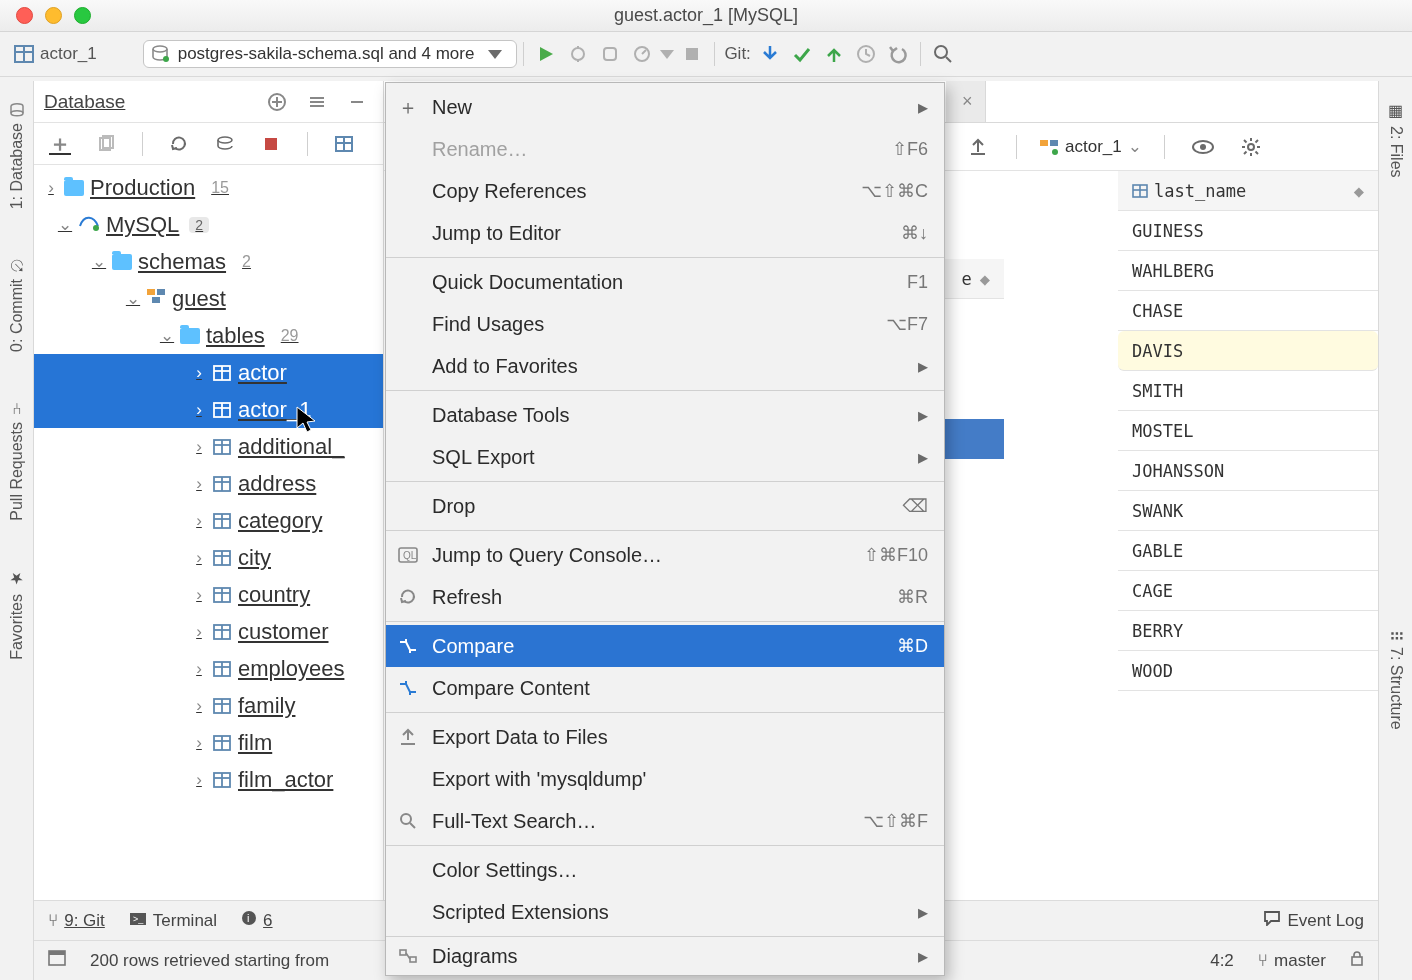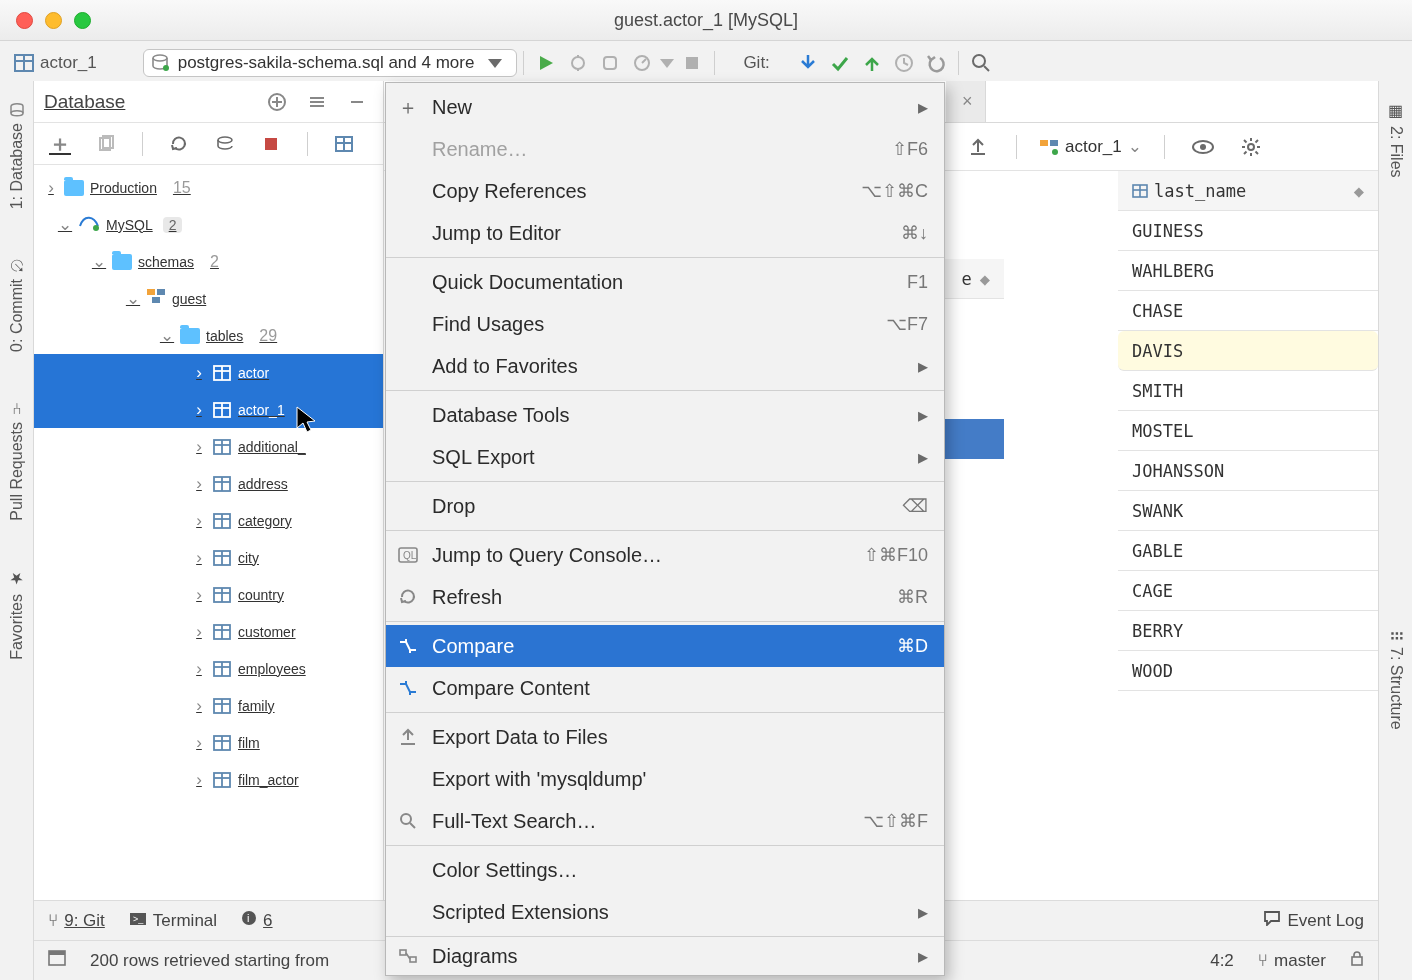--- a/index.html
+++ b/index.html
@@ -8,21 +8,21 @@
   font-size: 17px;
   background: #f2f2f2;
   color: #333;
   width: 1412px;
   height: 980px;
   overflow: hidden;
   position: relative;
   user-select: none;
 }
 .titlebar {
-  height: 41px;
+  height: 32px;
   background: linear-gradient(#f9f9f9, #ececec);
   border-bottom: 1px solid #d5d5d5;
   display: flex;
   align-items: center;
   position: relative;
 }
 .traffic { display: flex; gap: 12px; padding-left: 16px; }
 .dot { width: 17px; height: 17px; border-radius: 50%; }
 .dot.red { background: #ff5f57; border: 1px solid #e1483f; }
 .dot.yel { background: #febc2e; border: 1px solid #dfa023; }
@@ -120,21 +120,21 @@
   padding: 0 6px;
   gap: 6px;
   white-space: nowrap;
 }
 .tree-row.sel {
   background: #2675d6;
   color: #fff;
 }
 .chev { width:14px; display:inline-flex; justify-content:center; color:#888;}
 .tree-row.sel .chev { color:#fff;}
-.tlabel { font-size: 14px;}
+.tlabel { font-size: 22px;}
 .cnt { background:#e8e8e8; border-radius:4px; padding:0 6px; font-size:14px; color:#666; margin-left:4px;}
 .cnt2 { color:#9a9a9a; font-size:16px; margin-left:10px;}
 .folder-icon { width:20px; height:16px; background:#5ec1ff; border-radius:2px; position:relative;}
 .folder-icon::before { content:""; position:absolute; top:-3px; left:0; width:9px;height:3px; background:#5ec1ff; border-radius:2px 2px 0 0;}
 
 
 .editor {
   position: absolute;
   left: 384px;
   right: 34px;
@@ -284,21 +284,21 @@
         <line x1="9" y1="9" x2="13" y2="5" stroke="#b0b0b0" stroke-width="2"></line>
       </svg>
     </span>
   <span class="tri-down" style="border-top-color:#b0b0b0; margin:0 2px"></span>
   <span class="icon-btn">
       <svg width="16" height="16">
         <rect x="2" y="2" width="12" height="12" fill="#b0b0b0"></rect>
       </svg>
     </span>
   <div class="sep-v"></div>
-  <span style="color:#555; margin:0 22px">Git:</span>
+  <span style="color:#555; margin:0 3px">Git:</span>
   <span class="icon-btn">
       <svg width="20" height="20">
         <path d="M10 2 v12 M4 8 l6 6 l6 -6" fill="none" stroke="#2a7bd4" stroke-width="2.5"></path>
       </svg>
     </span>
   <span class="icon-btn">
       <svg width="20" height="20">
         <polyline points="3,11 8,16 17,5" fill="none" stroke="#3da64a" stroke-width="3"></polyline>
       </svg>
     </span>

